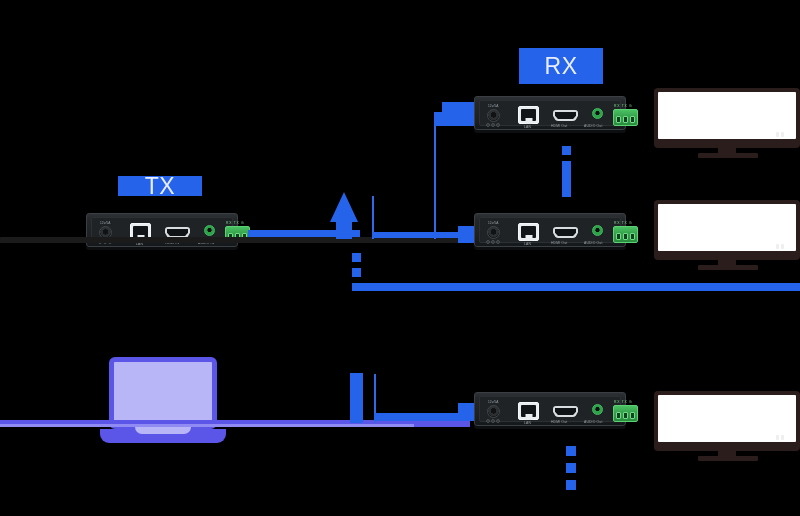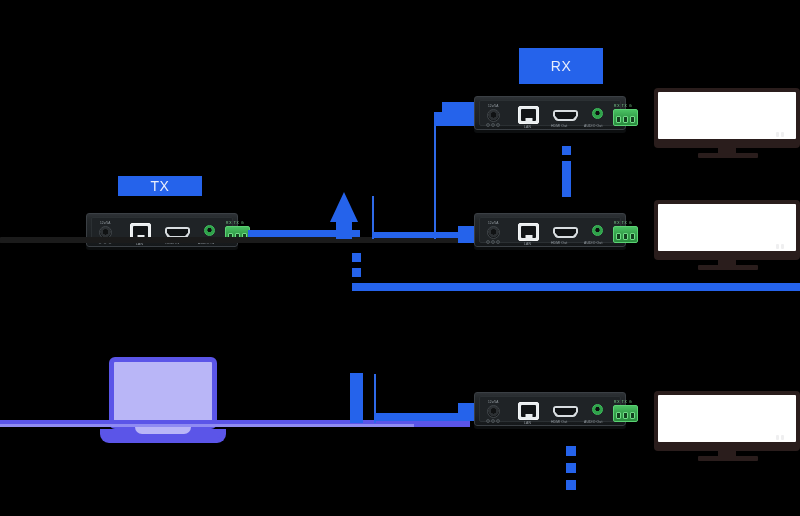--- a/index.html
+++ b/index.html
@@ -56,21 +56,21 @@
   }
 
   
   .badge {
     position: absolute;
     background: #2563eb;
     color: #e9eefc;
     display: flex;
     align-items: center;
     justify-content: center;
-    font-size: 14px;
+    font-size: 23px;
     letter-spacing: 0.5px;
     font-family: "Liberation Sans", sans-serif;
   }
 
   
   .device {
     position: absolute;
     background: linear-gradient(180deg,#2e3236 0%,#24282b 16%,#1d2124 70%,#15181a 100%);
     border: 1px solid #3a3f44;
     border-radius: 3px;

